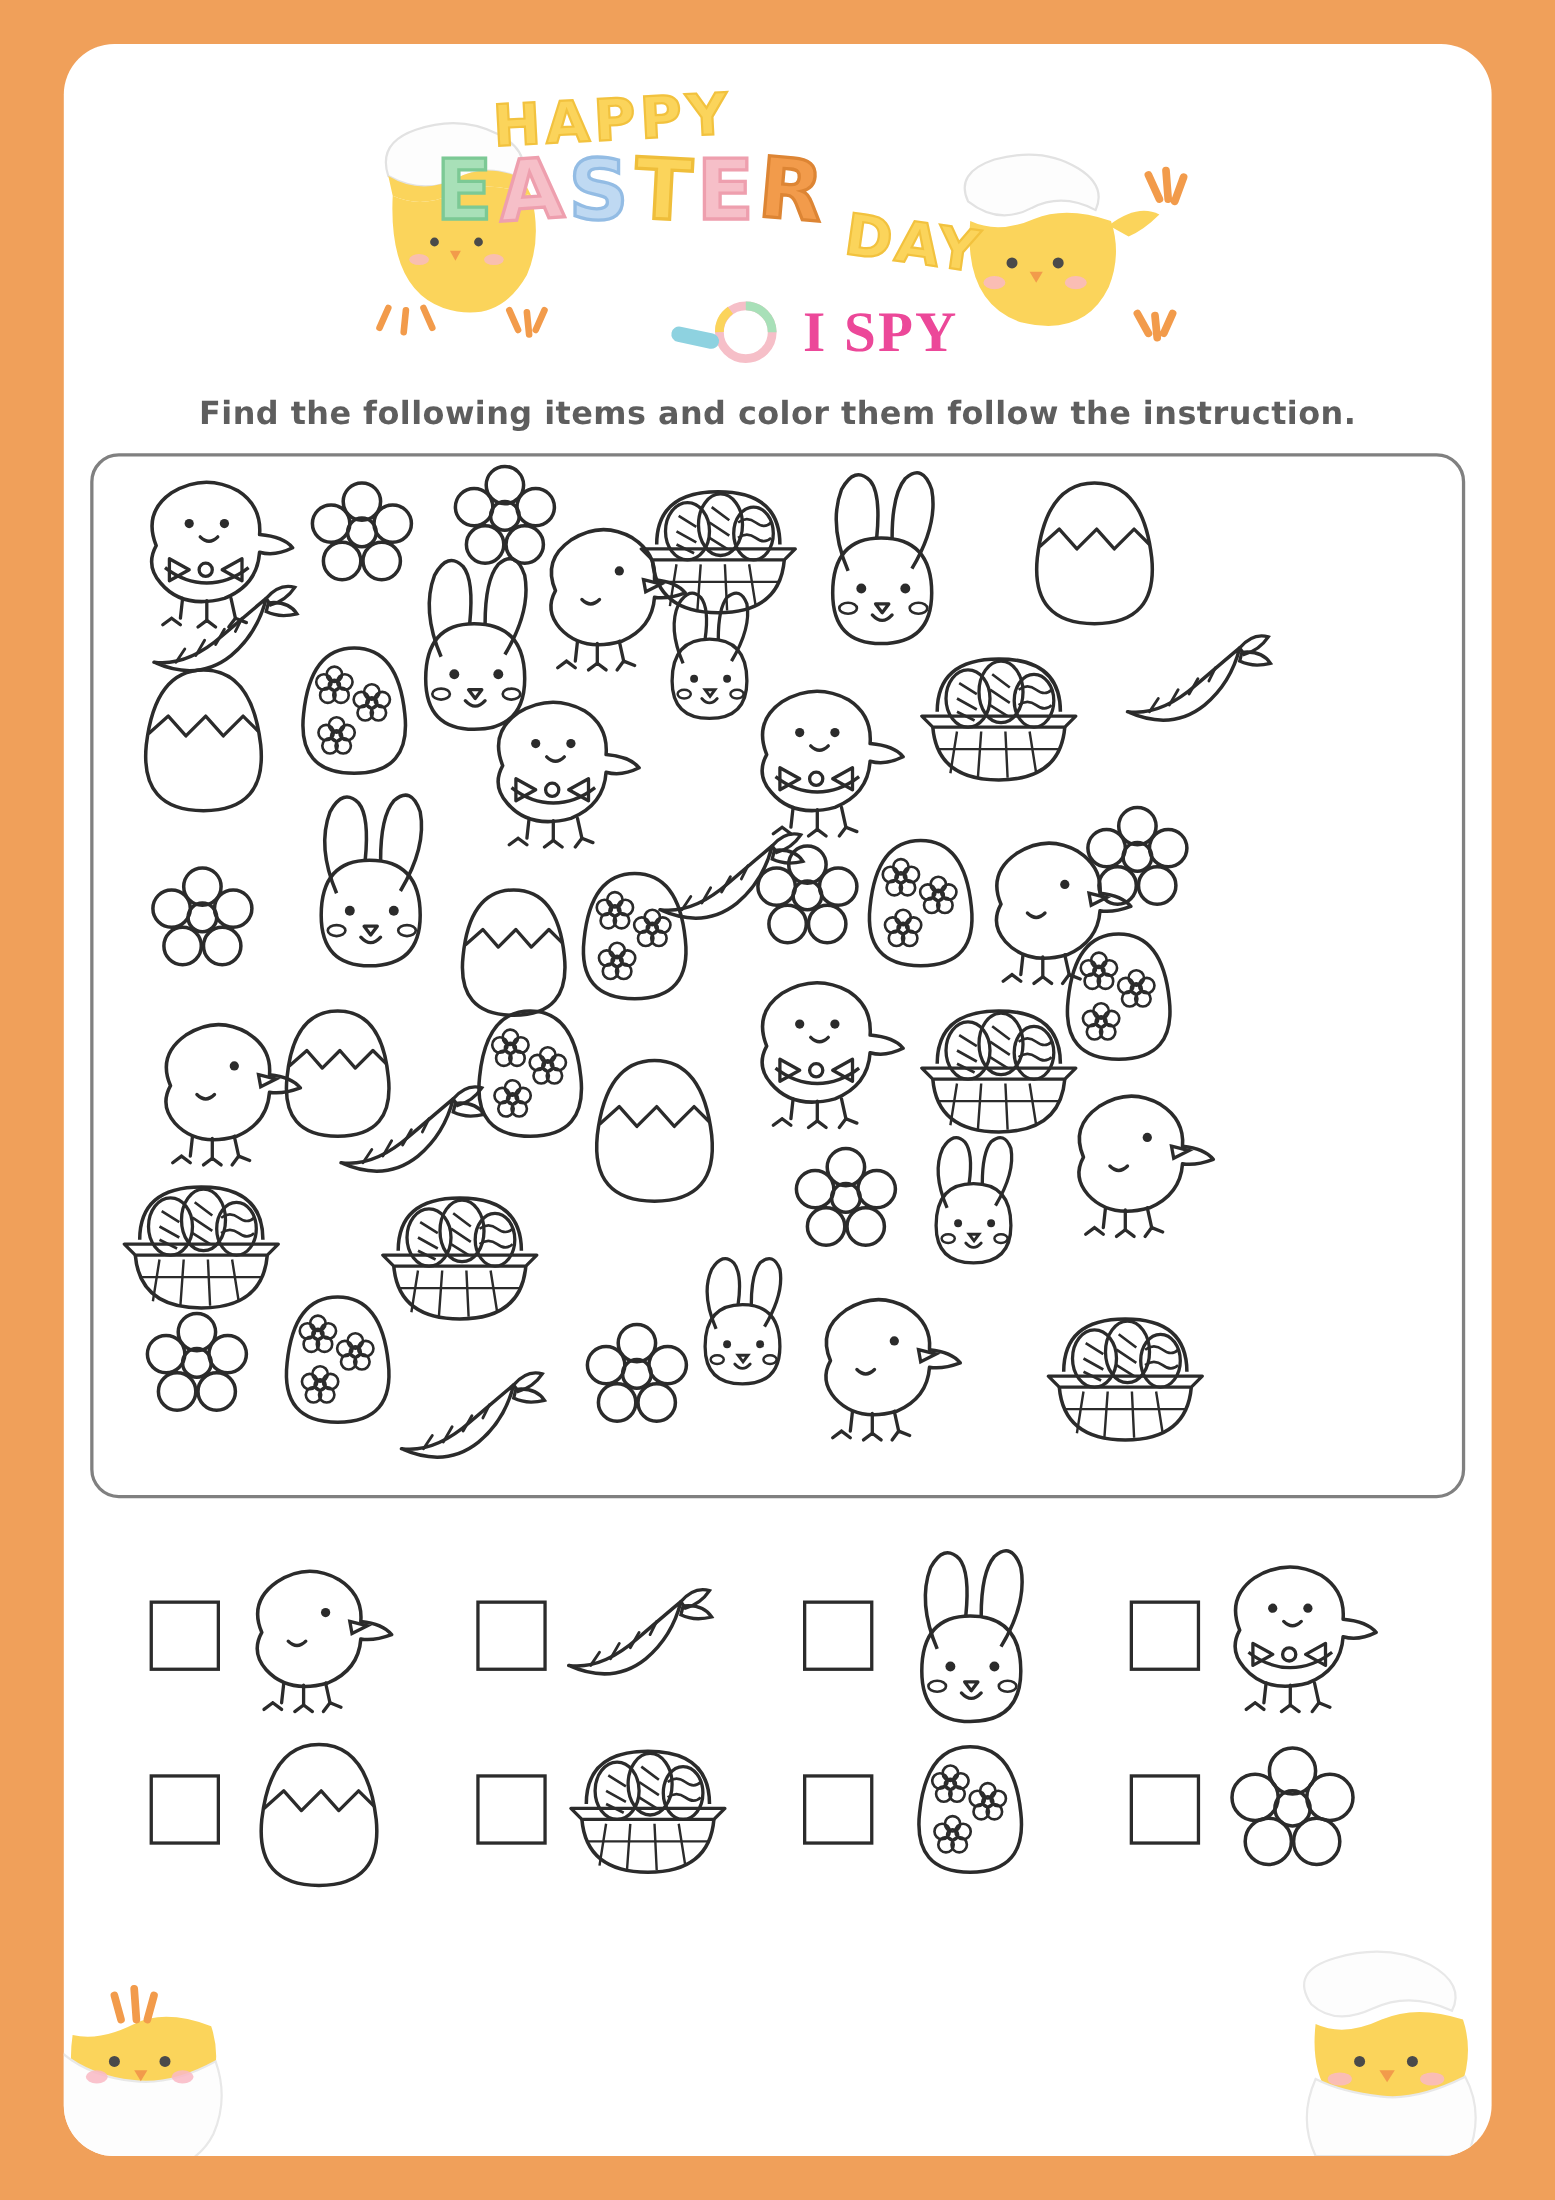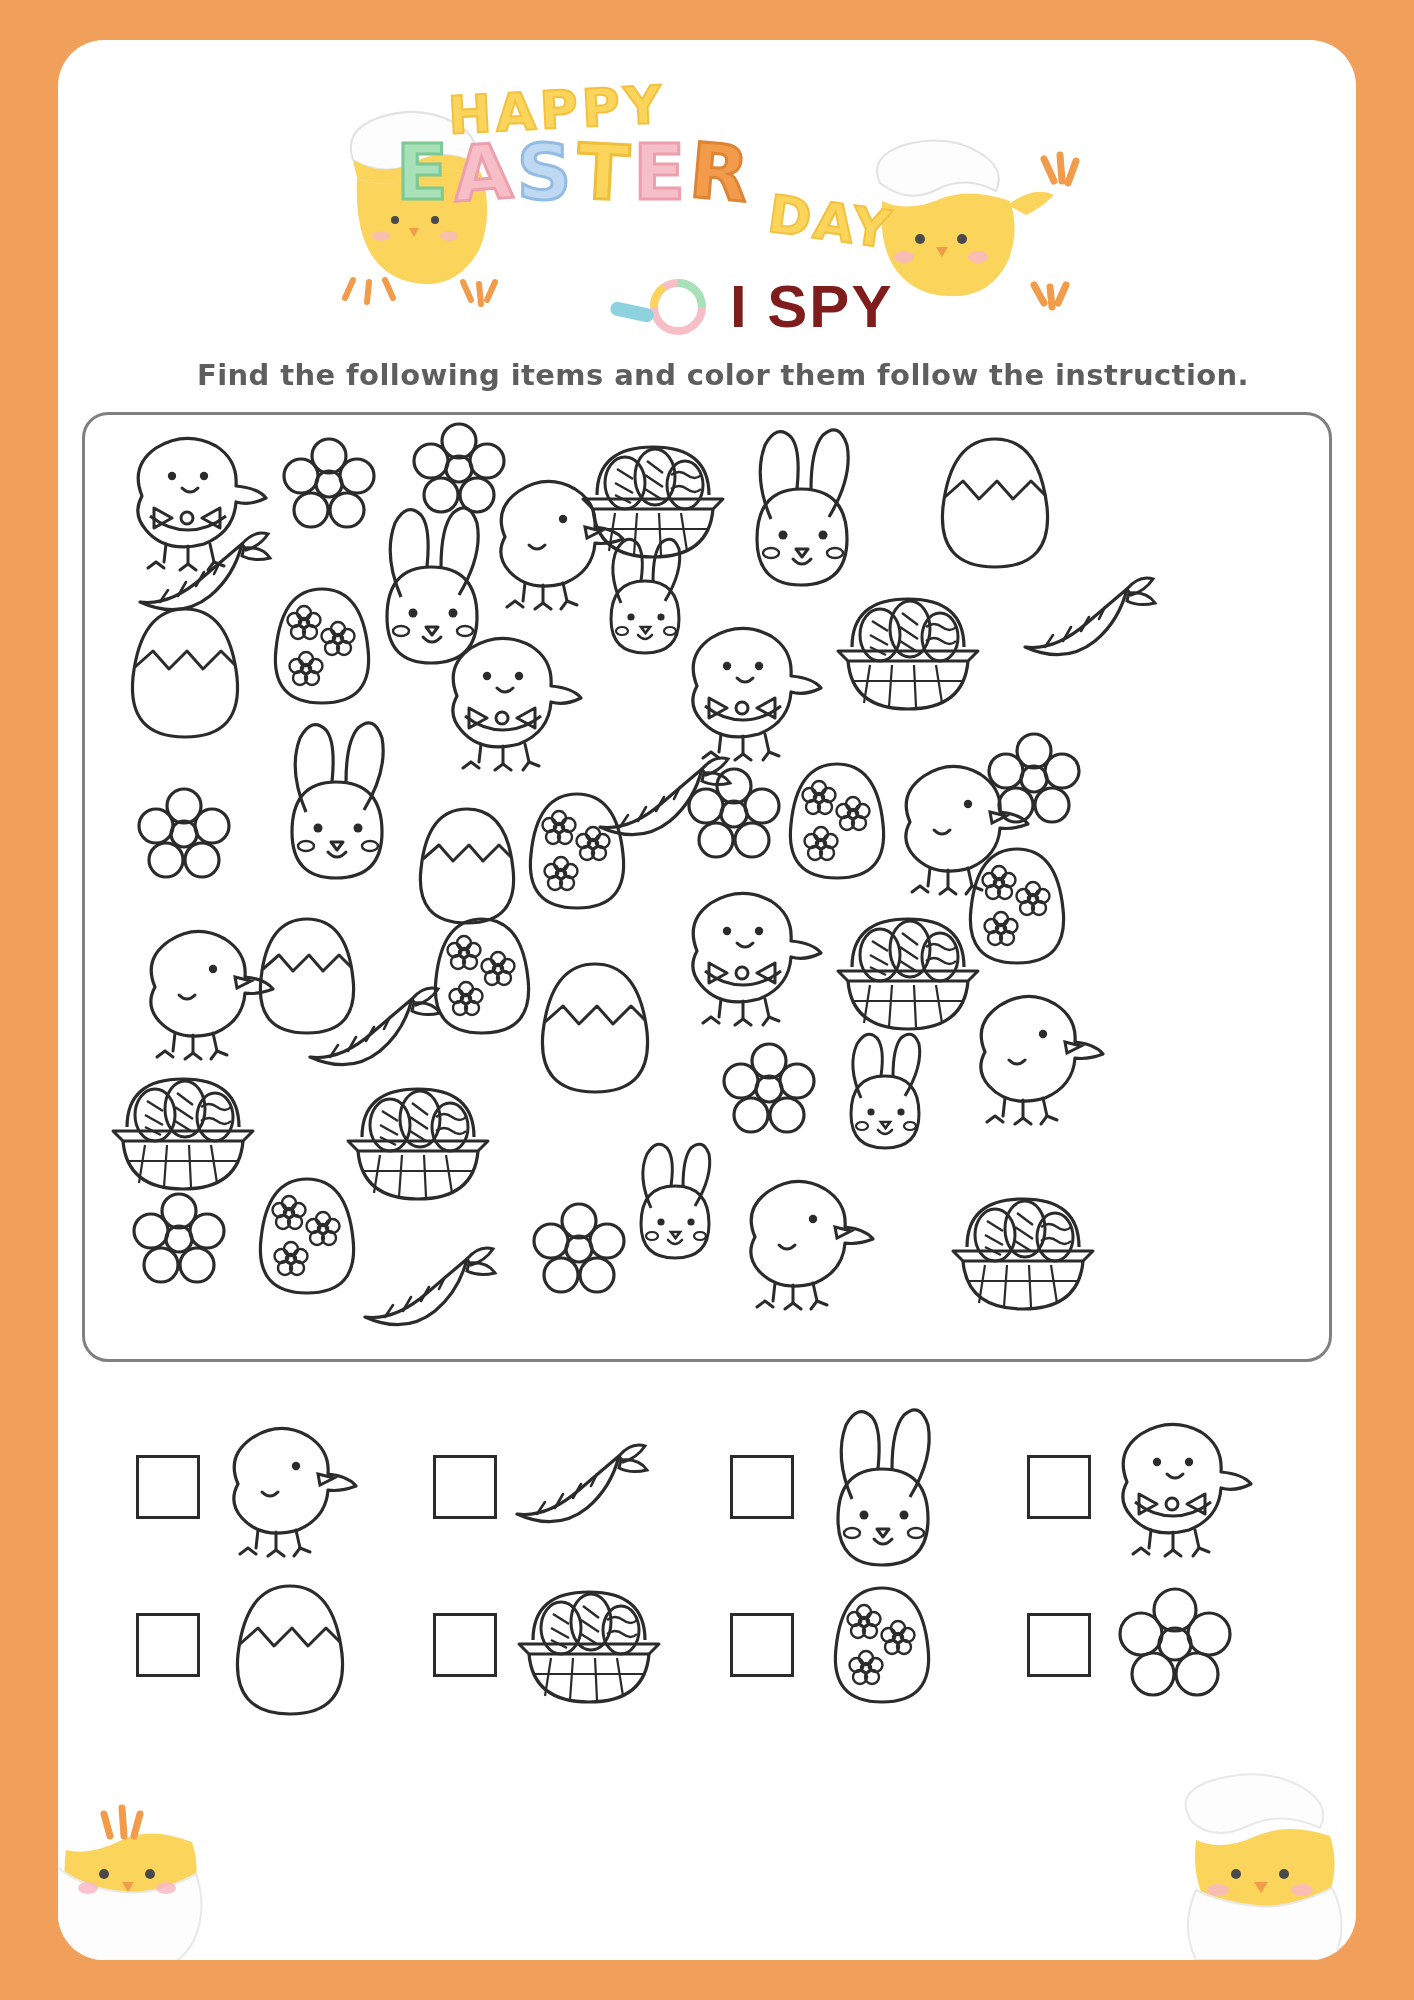--- a/index.html
+++ b/index.html
@@ -88,29 +88,29 @@
   }
   .ispy-row {
     position: absolute;
     left: 548px;
     top: 232px;
     display: flex;
     align-items: center;
     gap: 14px;
   }
   .ispy-text {
-    font-family: Liberation Sans, sans-serif;
+    font-family: Liberation Serif, serif;
     font-weight: bold;
-    font-size: 60px;
+    font-size: 52px;
     letter-spacing: 2px;
-    color: #7f1d1d;
+    color: #ec4899;
   }
   .instruction {
     position: absolute;
-    left: 16px;
+    left: 0;
     top: 318px;
     width: 1298px;
     text-align: center;
     font-family: "DejaVu Sans", sans-serif;
     font-size: 29px;
     font-weight: bold;
     color: #5E5E5E;
     letter-spacing: 0.4px;
   }
   

